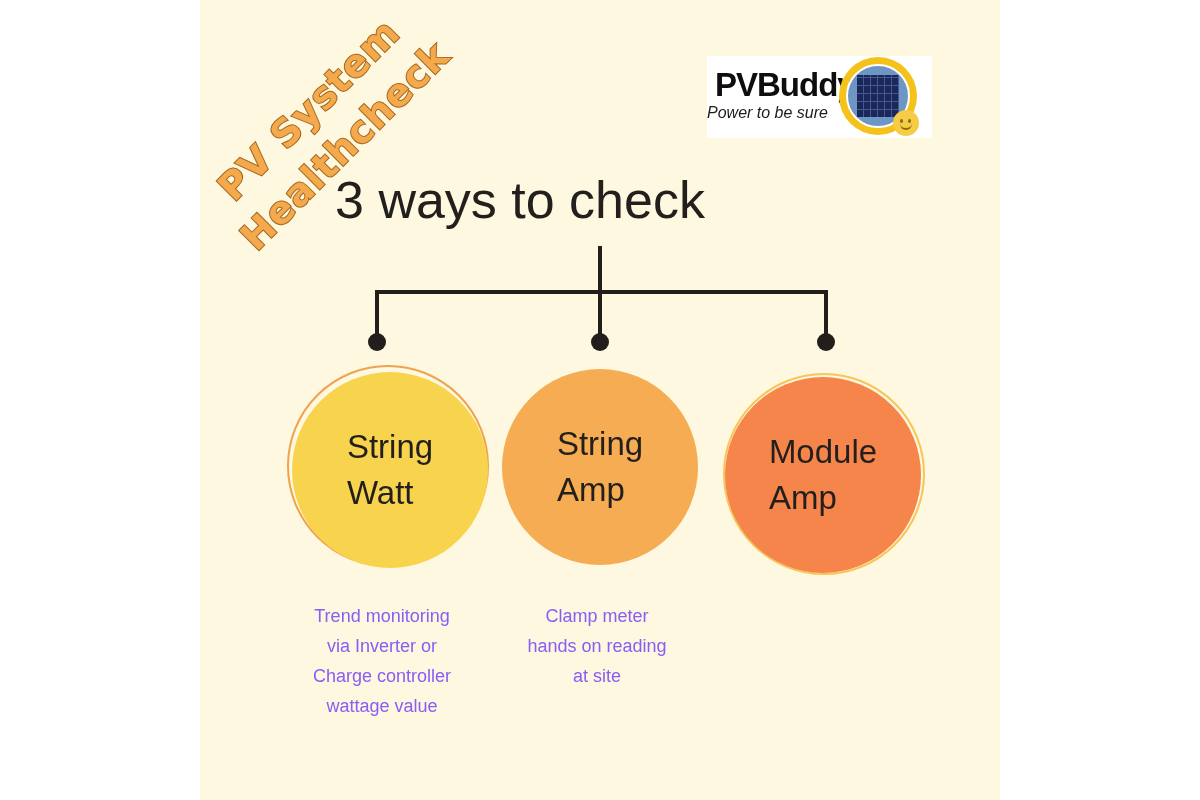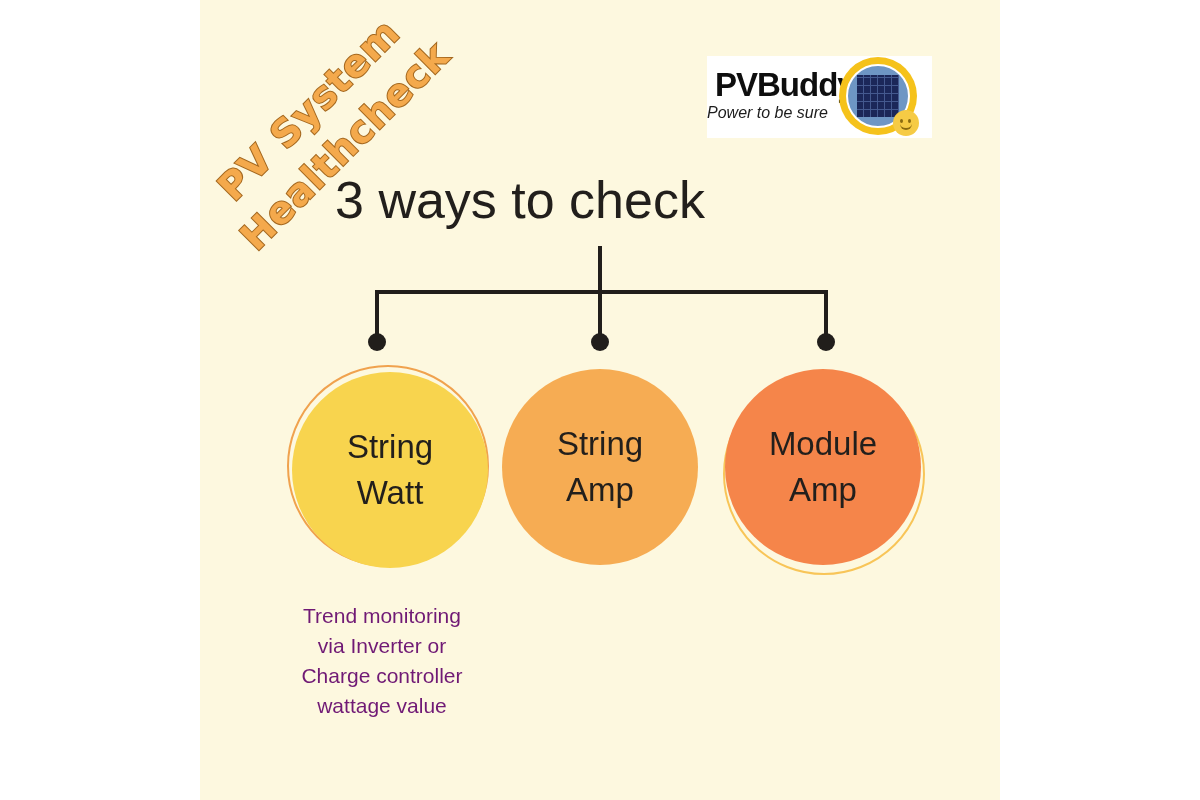--- a/index.html
+++ b/index.html
@@ -55,34 +55,34 @@
   .v-center { left: 398px; top: 246px; width: 4px; height: 97px; }
   .h-line   { left: 175px; top: 290px; width: 453px; height: 4px; }
   .v-left   { left: 175px; top: 290px; width: 4px; height: 46px; }
   .v-right  { left: 624px; top: 290px; width: 4px; height: 46px; }
   .dot { position: absolute; width: 18px; height: 18px; border-radius: 50%; background: #211E1B;
     top: 333px; }
   .dot-1 { left: 168px; } .dot-2 { left: 391px; } .dot-3 { left: 617px; }
 
   
   .circle { position: absolute; width: 196px; height: 196px; border-radius: 50%;
-    display: flex; align-items: center; justify-content: center; text-align: center;
+    display: flex; align-items: center; justify-content: center; 
     font-size: 33px; font-weight: 500; color: #221F1C; line-height: 1.4;
     white-space: pre-line; font-family: "Liberation Sans", sans-serif; }
   .circle-1 { left: 92px; top: 372px; }
   .circle-2 { left: 302px; top: 369px; }
-  .circle-3 { left: 525px; top: 369px; }
+  .circle-3 { left: 525px; top: 377px; }
   .ring { position: absolute; width: 202px; height: 202px; border-radius: 50%;
     border: 2px solid transparent; }
   .ring-1 { left: 87px; top: 365px; }
   .ring-3 { left: 523px; top: 373px; }
 
   
   .desc { position: absolute; top: 601px; width: 260px; text-align: center;
-    font-size: 21px; line-height: 30px; color: #701a75; white-space: pre-line;
+    font-size: 18px; line-height: 30px; color: #8b5cf6; white-space: pre-line;
     font-family: "Liberation Sans", sans-serif; }
   .desc-1 { left: 52px; }
   .desc-2 { left: 267px; }
   .desc-3 { left: 478px; }
 </style>
 </head>
 <body>
 
 <div class="page">
   <div class="canvas">
@@ -130,15 +130,18 @@
     </div>
     <div class="circle circle-3" style="background-color: rgb(245, 133, 74);">
       <span>Module
 Amp</span>
     </div>
 
     <div class="desc desc-1">Trend monitoring
 via Inverter or
 Charge controller
 wattage value</div>
+    <div class="desc desc-2">Clamp meter
+hands on reading
+at site</div>
 
   </div>
 </div>
 
 </body></html>

